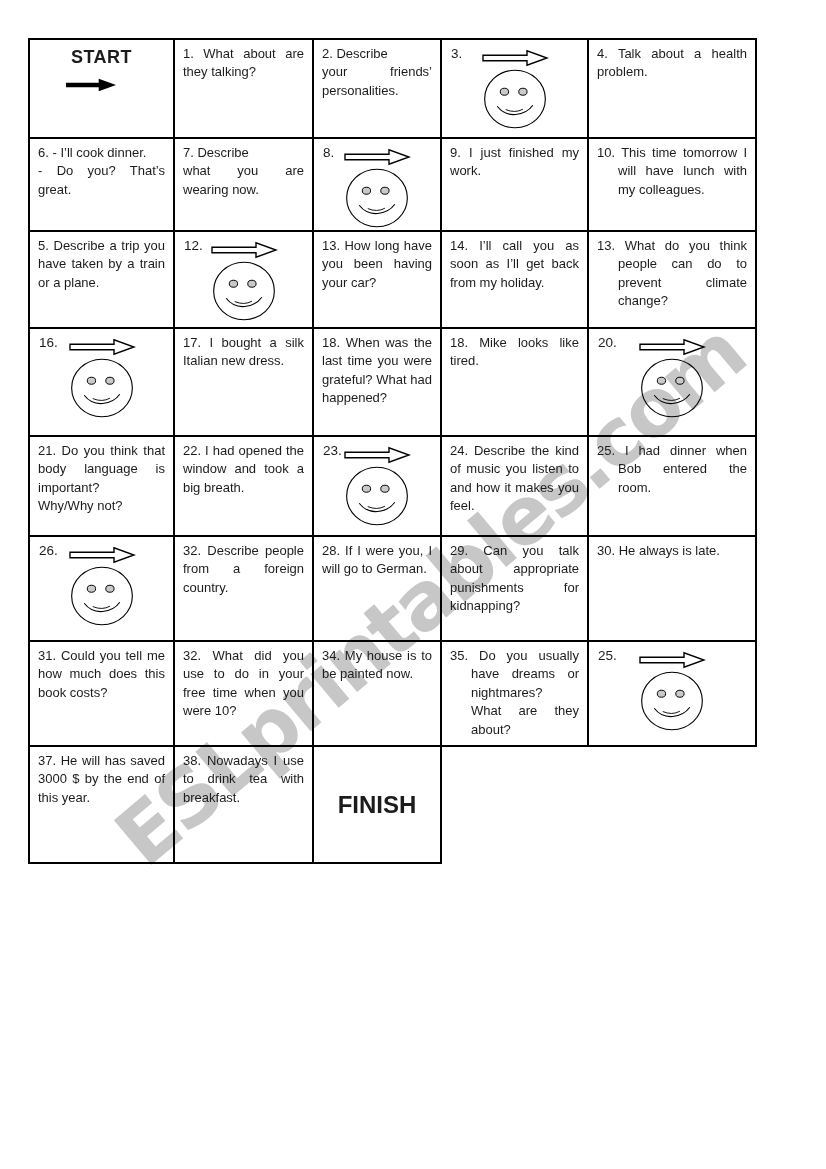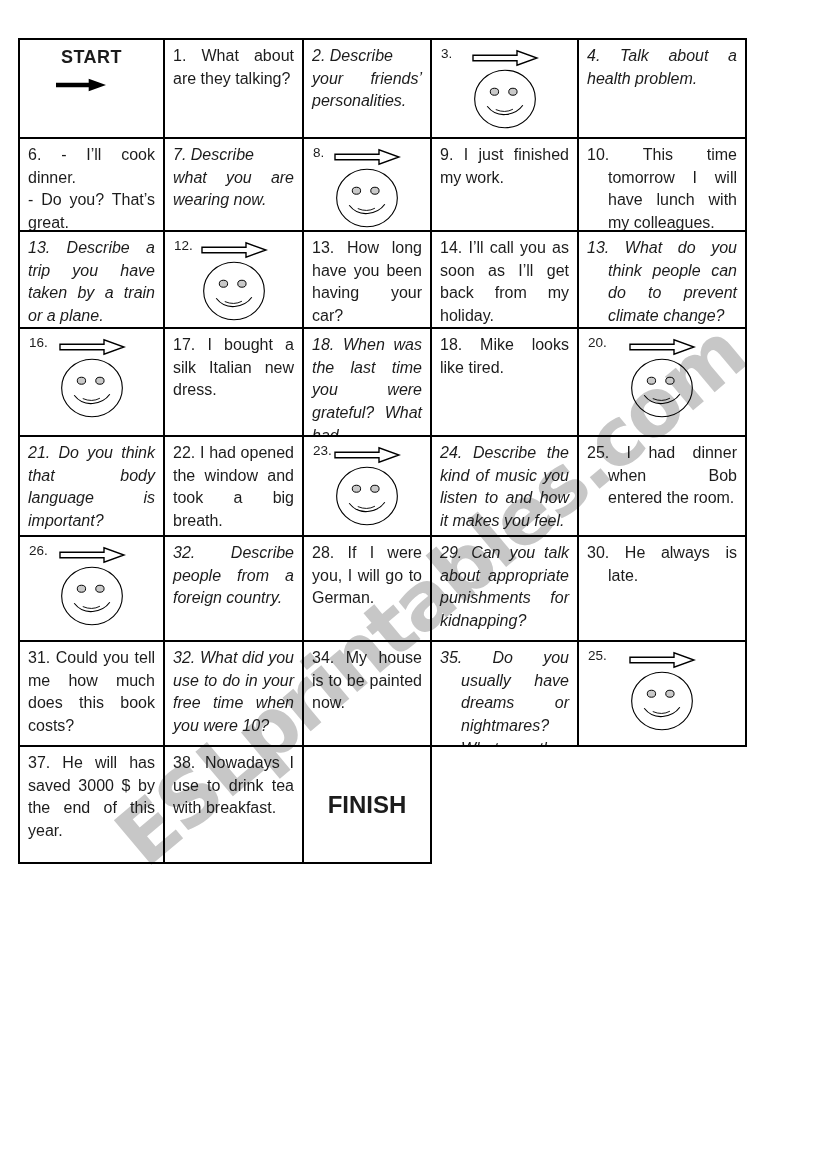--- a/index.html
+++ b/index.html
@@ -23,44 +23,44 @@
     font-weight: bold;
     font-size: 80px;
     letter-spacing: -3px;
     color: #c7c7c7;
     white-space: nowrap;
     z-index: 1;
     pointer-events: none;
   }
   .board {
     position: absolute;
-    left: 18px; top: 38px;
+    left: 28px; top: 38px;
     display: grid;
     grid-template-columns: 145px 139px 128px 147px 168px;
     grid-template-rows: 99px 93px 97px 108px 100px 105px 105px 117px;
     border-top: 2px solid #000;
     border-left: 2px solid #000;
     z-index: 2;
     background: transparent;
   }
   .cell {
     border-right: 2px solid #000;
     border-bottom: 2px solid #000;
     padding: 5px 8px;
     position: relative;
     overflow: hidden;
     box-sizing: border-box;
   }
   .cell .t {
-    font-size: 16px;
+    font-size: 13px;
     line-height: 1.42;
     text-align: justify;
     white-space: pre-line;
   }
-  .cell.italic .t { font-style: italic; }
+  .cell.italic .t { }
   .cell.hang .t { padding-left: 21px; text-indent: -21px; }
 
   .cell.move { text-align: center; }
   .cell.move .num {
     position: absolute; left: 9px; top: 6px;
     font-size: 13.5px;
   }
   .cell.move .arrow { display: block; margin: 4px auto 1px; width: 68px; height: 18px; }
   .cell.move .smiley { display: block; margin: 0 auto; width: 66px; height: 62px; }
 
@@ -146,21 +146,21 @@
           </svg>
         </span>
       </div>
       <div class="cell text">
         <div class="t">9. I just finished my work.</div>
       </div>
       <div class="cell text hang">
         <div class="t">10. This time tomorrow I will have lunch with my colleagues.</div>
       </div>
       <div class="cell text italic">
-        <div class="t">13. Describe a trip you have taken by a train or a plane.</div>
+        <div class="t">5. Describe a trip you have taken by a train or a plane.</div>
       </div>
       <div class="cell move">
         <span class="num">12.</span>
         <span class="arrow">
           <svg viewBox="0 0 68 18" width="68" height="18">
             <path d="M2 6.2 L46 6.2 L46 1.8 L66 9 L46 16.2 L46 11.8 L2 11.8 Z" fill="#ffffff" stroke="#000000" stroke-width="1.4"></path>
           </svg>
         </span>
         <span class="smiley">
           <svg viewBox="0 0 100 94" width="66" height="62">

